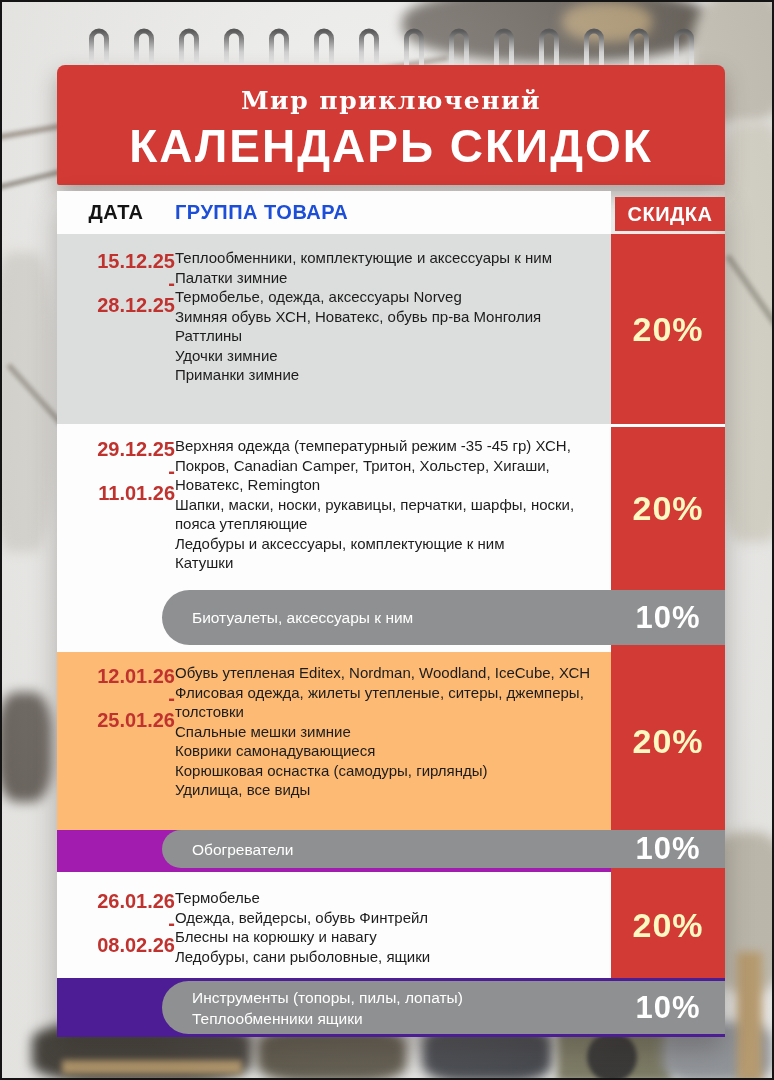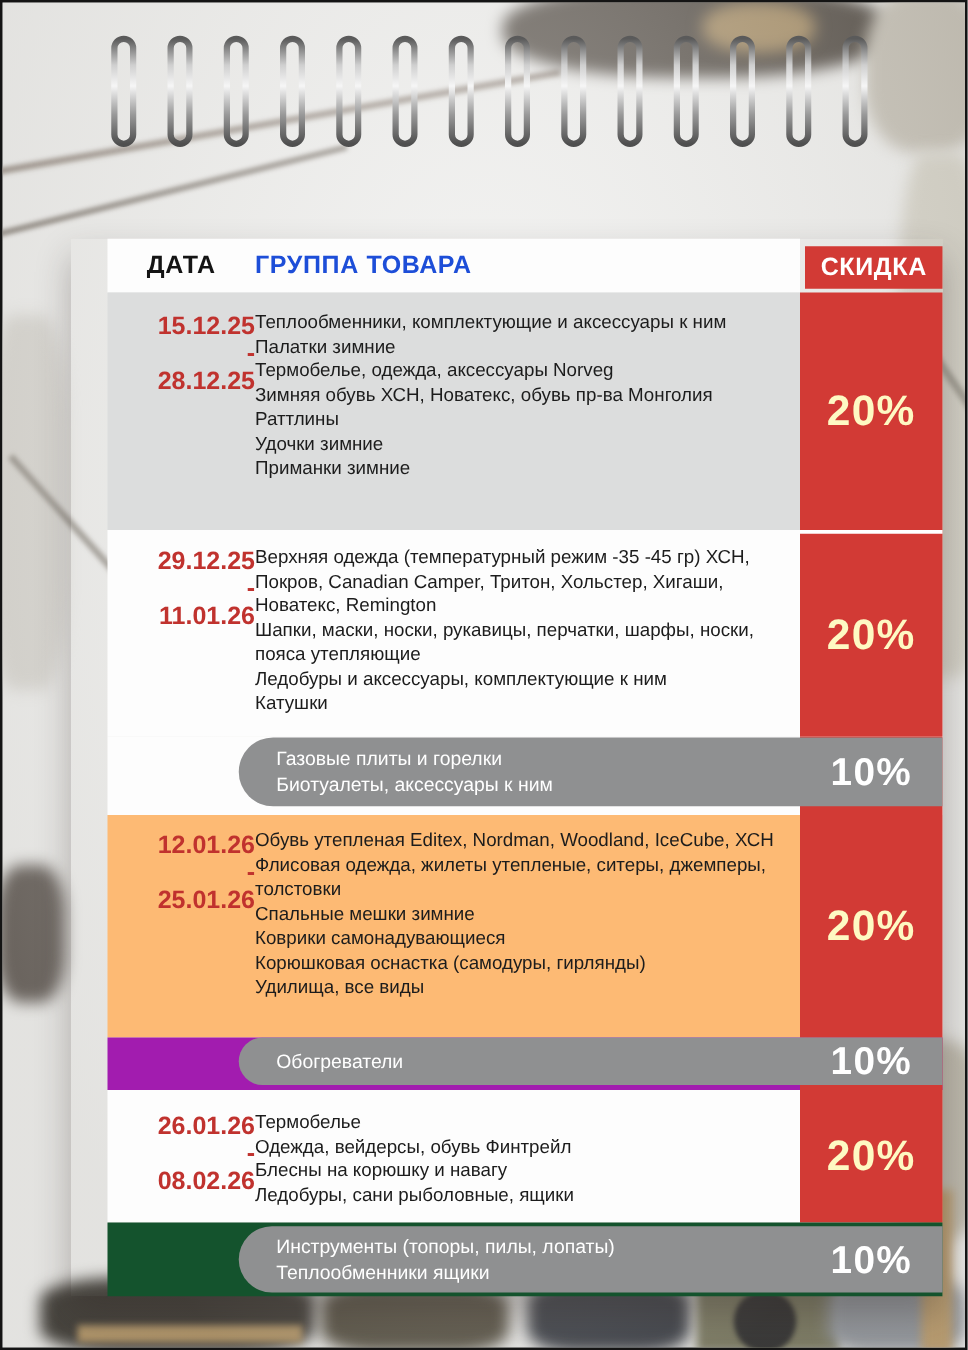--- a/index.html
+++ b/index.html
@@ -18,21 +18,21 @@
   .rings{position:absolute;left:86px;top:26px;}
   
   .red-header{position:absolute;left:55px;top:63px;width:668px;height:120px;
     background:#d23a35;border-radius:8px 8px 2px 2px;text-align:center;
     box-shadow:0 10px 22px rgba(60,40,35,.35);}
   .brand{margin-top:21px;font-family:"DejaVu Serif","Liberation Serif",serif;
     font-weight:bold;font-size:25px;color:#fff;letter-spacing:1.5px;}
   .title{margin-top:4px;font-size:46px;font-weight:bold;color:#fff;letter-spacing:2px;}
   
   .page{position:absolute;left:55px;top:189px;width:668px;
-    box-shadow:0 14px 26px rgba(50,40,35,.3);padding-left:29px;}
+    box-shadow:0 14px 26px rgba(50,40,35,.3);}
   .row{display:flex;}
   .hrow{height:43px;}
   .hrow .left{width:554px;background:#fdfdfd;display:flex;align-items:center;}
   .col-date{width:118px;text-align:center;font-weight:bold;font-size:20px;
     letter-spacing:.5px;color:#141414;}
   .col-group{font-weight:bold;font-size:20px;letter-spacing:.5px;color:#1d4ed8;}
   .skidka{flex:1;margin:6px 0 3px 4px;background:#d23a35;color:#fff;font-weight:bold;
     font-size:20px;letter-spacing:.5px;display:flex;align-items:center;justify-content:center;}
   .block .left{width:554px;display:flex;}
   .block .red{width:114px;background:#d23a35;color:#fef9c3;display:flex;align-items:center;
@@ -41,21 +41,21 @@
     font-size:20px;line-height:22px;}
   .items{flex:1;padding-right:12px;font-size:15px;line-height:19.5px;color:#1c1c1c;}
   .b1{height:190px}.b1 .left{background:#dcdddd}.b1 .items{padding-top:14px}.b1 .date-col{padding-top:16px}
   .b2{height:165px}.b2 .left{background:#fdfdfd}.b2 .items{padding-top:12px}.b2 .date-col{padding-top:14px}
   .b2 .red{border-top:3px solid #fff;}
   .b3{height:178px}.b3 .left{background:#fdba74}.b3 .items{padding-top:11px}.b3 .date-col{padding-top:13px}
   .b4{height:106px}.b4 .left{background:#fdfdfd}.b4 .items{padding-top:16px}.b4 .date-col{padding-top:18px}
   .pillrow{position:relative;}
   .p1{height:63px;background:#fdfdfd;}
   .p2{height:42px;background:#a21caf;}
-  .p3{height:59px;background:#14532d;}
+  .p3{height:59px;background:#4c1d95;}
   .redstrip{position:absolute;right:0;top:0;bottom:0;width:114px;background:#d23a35;}
   .pill{position:absolute;left:105px;right:0;background:#8f9091;display:flex;align-items:center;}
   .p1 .pill{top:1px;height:55px;border-radius:28px 0 0 28px;}
   .p2 .pill{top:0;height:38px;border-radius:19px 0 0 19px;}
   .p3 .pill{top:3px;height:53px;border-radius:27px 0 0 27px;}
   .pill-items{flex:1;padding-left:30px;color:#fff;font-size:15.5px;line-height:21px;}
   .pill-pct{width:114px;text-align:center;color:#fff;font-size:31px;font-weight:bold;letter-spacing:1px;}
 </style>
 </head>
 <body>
@@ -105,20 +105,24 @@
       <rect x="318.5" y="3" width="15" height="84" rx="7.5"></rect>
       <rect x="363.5" y="3" width="15" height="84" rx="7.5"></rect>
       <rect x="408.5" y="3" width="15" height="84" rx="7.5"></rect>
       <rect x="453.5" y="3" width="15" height="84" rx="7.5"></rect>
       <rect x="498.5" y="3" width="15" height="84" rx="7.5"></rect>
       <rect x="543.5" y="3" width="15" height="84" rx="7.5"></rect>
       <rect x="588.5" y="3" width="15" height="84" rx="7.5"></rect>
     </g>
   </svg>
 
+  <header class="red-header">
+    <div class="brand">Мир приключений</div>
+    <div class="title">КАЛЕНДАРЬ СКИДОК</div>
+  </header>
 
   <main class="page">
 
     <div class="row hrow">
       <div class="left">
         <span class="col-date">ДАТА</span>
         <span class="col-group">ГРУППА ТОВАРА</span>
       </div>
       <div class="skidka">СКИДКА</div>
     </div>
@@ -161,21 +165,20 @@
       </div>
       <div class="red">
         <span>20%</span>
       </div>
     </section>
 
     <section class="row pillrow p1">
       <div class="redstrip"></div>
       <div class="pill">
         <div class="pill-items">
-          <div>Газовые плиты и горелки</div>
           <div>Биотуалеты, аксессуары к ним</div>
         </div>
         <div class="pill-pct">10%</div>
       </div>
     </section>
 
     <section class="row block b3">
       <div class="left">
         <div class="date-col">
           <div>12.01.26</div>

